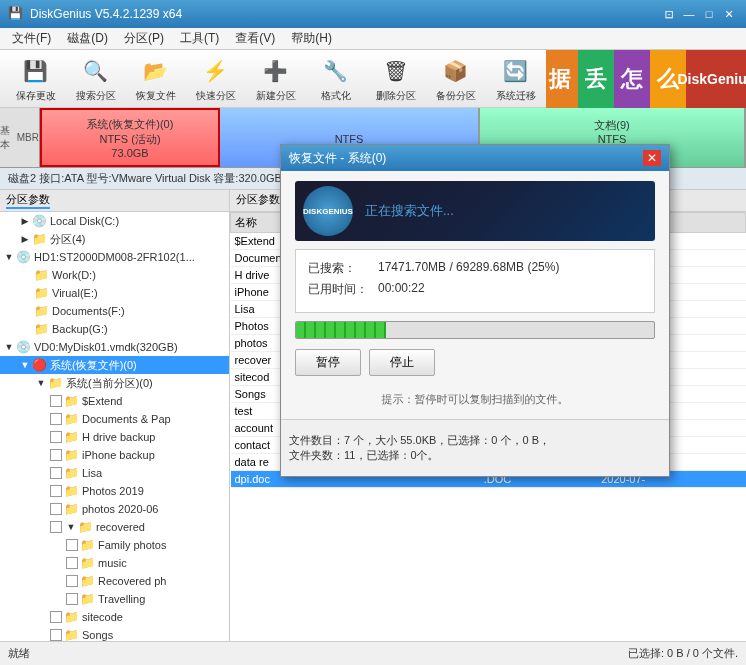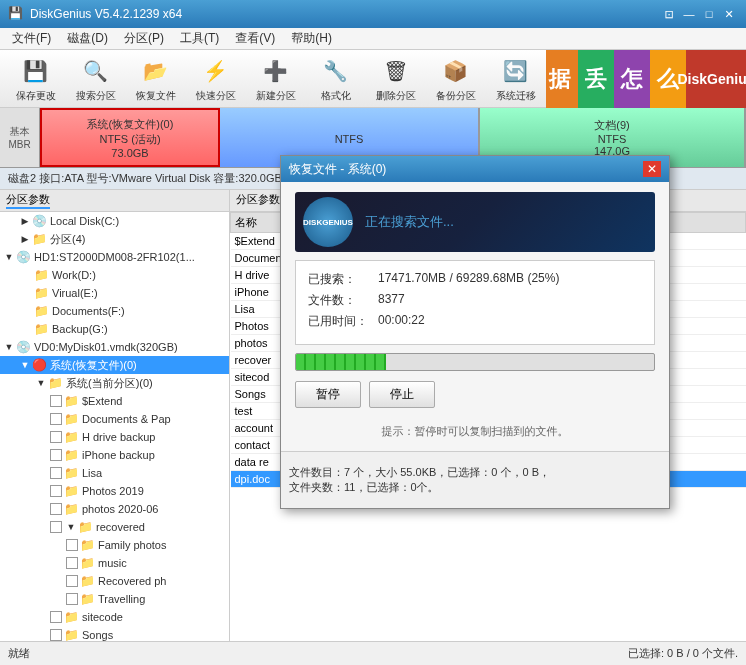--- a/index.html
+++ b/index.html
@@ -209,21 +209,21 @@
     }
 
     
     .dialog-overlay {
       position: fixed;
       top: 0; left: 0; right: 0; bottom: 0;
       z-index: 100;
     }
     .dialog {
       position: absolute;
-      top: 155px;
+      top: 144px;
       left: 280px;
       width: 390px;
       background: #f5f5f5;
       border: 1px solid #888;
       box-shadow: 3px 3px 10px rgba(0,0,0,0.4);
     }
     .dialog-title {
       background: linear-gradient(to bottom, #4a9fd4, #2a7ab8);
       height: 26px;
       display: flex;
@@ -400,21 +400,21 @@
       <div class="brand-tile" style="background:#e67e22;">据</div>
       <div class="brand-tile" style="background:#27ae60;">丢</div>
       <div class="brand-tile" style="background:#8e44ad;">怎</div>
       <div class="brand-tile" style="background:#f39c12;">么</div>
       <div class="brand-tile" style="background:#c0392b; width:60px; font-size:14px; padding:4px;">DiskGenius</div>
     </div>
   </div>
 </div>
 
 <div style="display:flex; height:60px; border-bottom:1px solid #999; background:#d0d0d0;">
-  <div style="width:40px; background:#e0e0e0; display:flex; flex-direction:column; align-items:center; justify-content:center; font-size:10px; color:#555; border-right:1px solid #999;">
+  <div style="width:40px; background:#e0e0e0; display:flex; flex-direction:row; align-items:center; justify-content:center; font-size:10px; color:#555; border-right:1px solid #999;">
     <span>基本</span>
     <span>MBR</span>
   </div>
   <div class="part-segment part-sys">
     <span>系统(恢复文件)(0)</span>
     <span>NTFS (活动)</span>
     <span>73.0GB</span>
   </div>
   <div class="part-segment part-data">
     <span>资料(4)</span>
@@ -748,24 +748,20 @@
         </div>
         <span class="searching-text">正在搜索文件...</span>
       </div>
 
       <div class="progress-info">
         <div class="progress-row">
           <span class="progress-label">已搜索：</span>
           <span class="progress-value">17471.70MB / 69289.68MB (25%)</span>
         </div>
         <div class="progress-row">
-          <span class="progress-label">文件数：</span>
-          <span class="progress-value">8377</span>
-        </div>
-        <div class="progress-row">
           <span class="progress-label">已用时间：</span>
           <span class="progress-value">00:00:22</span>
         </div>
       </div>
 
       <div class="progress-bar-container">
         <div class="progress-bar-fill" style="width:25%;"></div>
       </div>
 
       <div style="display:flex; align-items:center; justify-content:space-between; margin-bottom:8px;">

